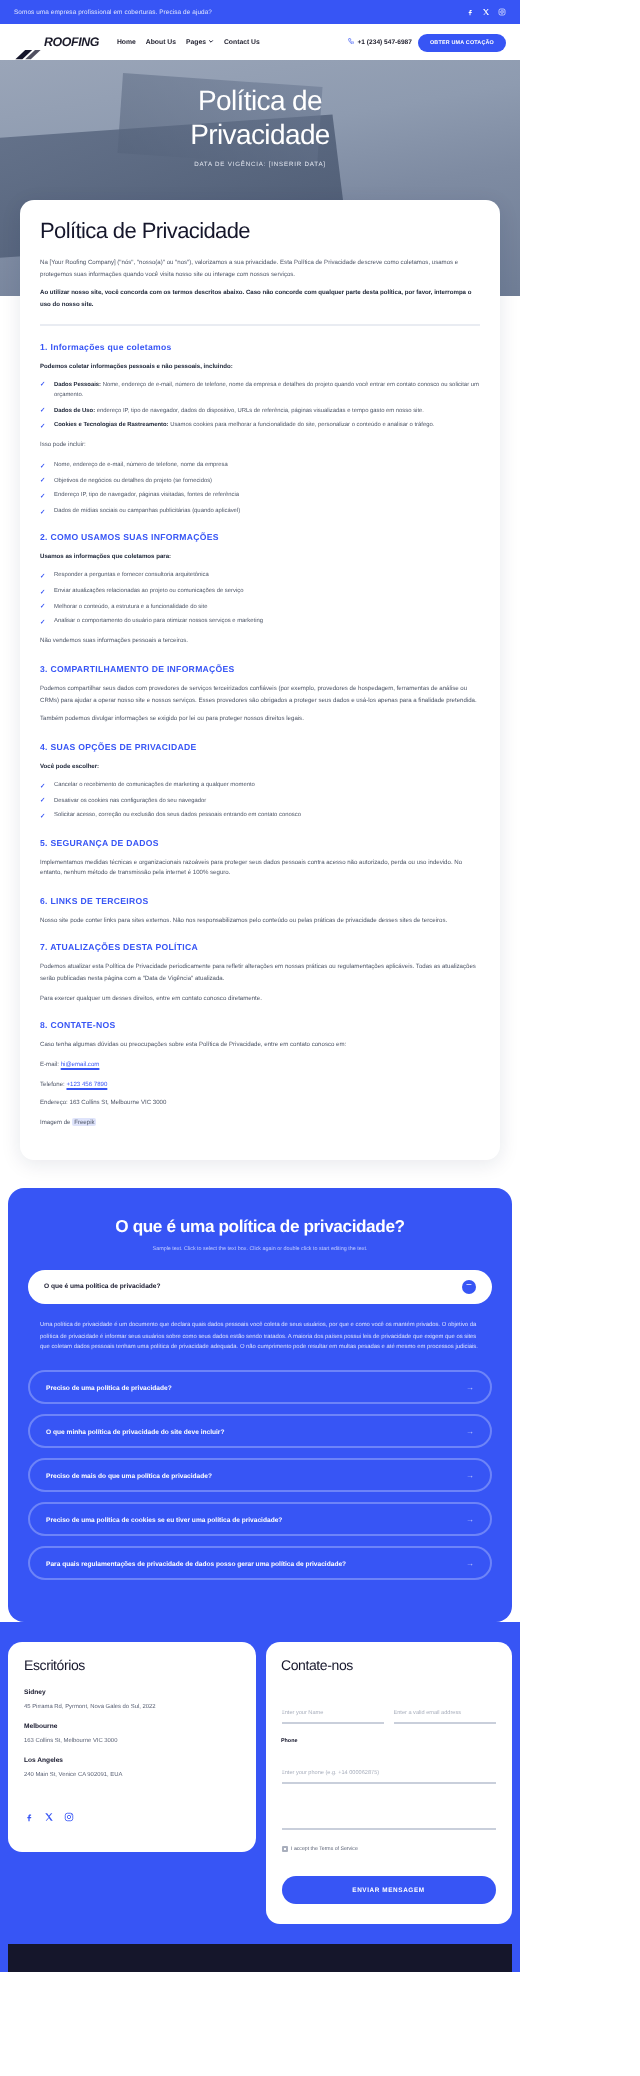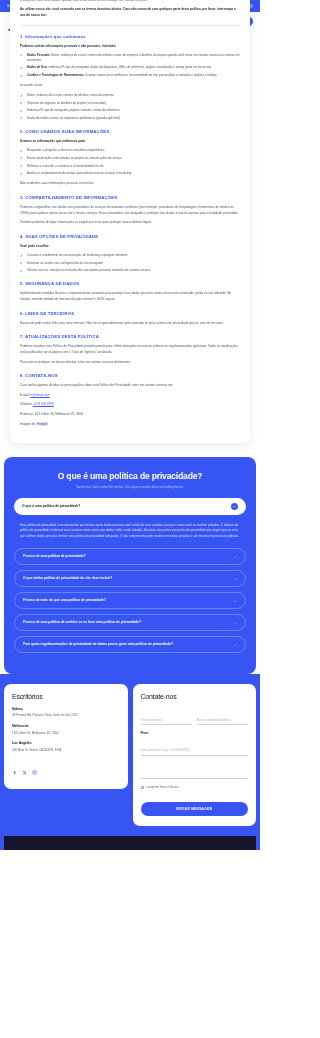--- a/index.html
+++ b/index.html
@@ -271,23 +271,33 @@
           <svg width="3.4" height="3.4" viewBox="0 0 24 24" fill="none" stroke="#3755f5" stroke-width="2.4">
               <path d="M22 16.9v3a2 2 0 0 1-2.2 2 19.8 19.8 0 0 1-8.6-3.1 19.5 19.5 0 0 1-6-6A19.8 19.8 0 0 1 2.1 4.2 2 2 0 0 1 4.1 2h3a2 2 0 0 1 2 1.7c.1 1 .4 1.9.7 2.8a2 2 0 0 1-.5 2.1L8.1 9.9a16 16 0 0 0 6 6l1.3-1.3a2 2 0 0 1 2.1-.4c.9.3 1.8.6 2.8.7a2 2 0 0 1 1.7 2z"></path>
             </svg>
         </span>
         <span>+1 (234) 547-6987</span>
       </span>
       <button class="nav-cta">OBTER UMA COTAÇÃO</button>
     </div>
   </div>
 
+  <div class="hero">
+    <div class="hero-inner">
+      <h1 class="hero-title">
+        <span>Política de</span><br>
+        <span>Privacidade</span>
+      </h1>
+      <div class="hero-sub">DATA DE VIGÊNCIA: [INSERIR DATA]</div>
+    </div>
+  </div>
 
   <div class="card-wrap">
     <div class="card">
+      <h2 class="doc-title">Política de Privacidade</h2>
       <p class="p">Na [Your Roofing Company] ("nós", "nosso(a)" ou "nos"), valorizamos a sua privacidade. Esta Política de Privacidade descreve como coletamos, usamos e protegemos suas informações quando você visita nosso site ou interage com nossos serviços.</p>
       <p class="p strong">Ao utilizar nosso site, você concorda com os termos descritos abaixo. Caso não concorde com qualquer parte desta política, por favor, interrompa o uso do nosso site.</p>
       <div class="hr"></div>
 
       <h3 class="h2">1. Informações que coletamos</h3>
       <p class="lead">Podemos coletar informações pessoais e não pessoais, incluindo:</p>
       <ul class="checks">
         <li><span class="tick">✓</span><b>Dados Pessoais:</b><span> Nome, endereço de e-mail, número de telefone, nome da empresa e detalhes do projeto quando você entrar em contato conosco ou solicitar um orçamento.</span></li>
         <li><span class="tick">✓</span><b>Dados de Uso:</b><span> endereço IP, tipo de navegador, dados do dispositivo, URLs de referência, páginas visualizadas e tempo gasto em nosso site.</span></li>
         <li><span class="tick">✓</span><b>Cookies e Tecnologias de Rastreamento:</b><span> Usamos cookies para melhorar a funcionalidade do site, personalizar o conteúdo e analisar o tráfego.</span></li>

